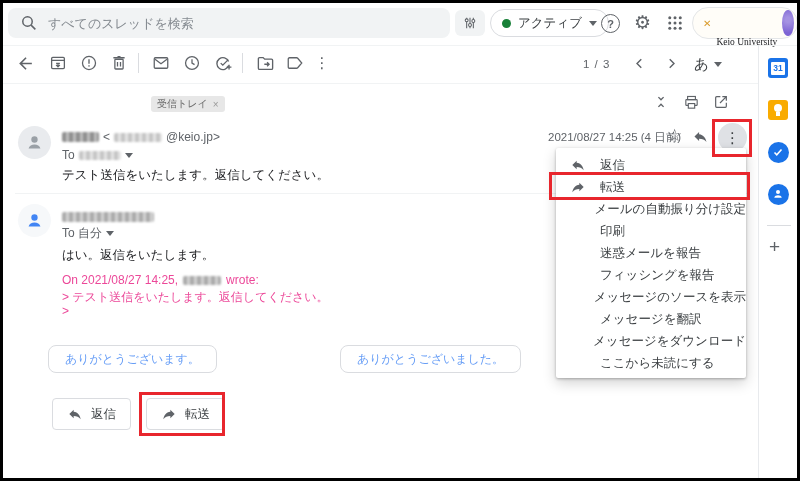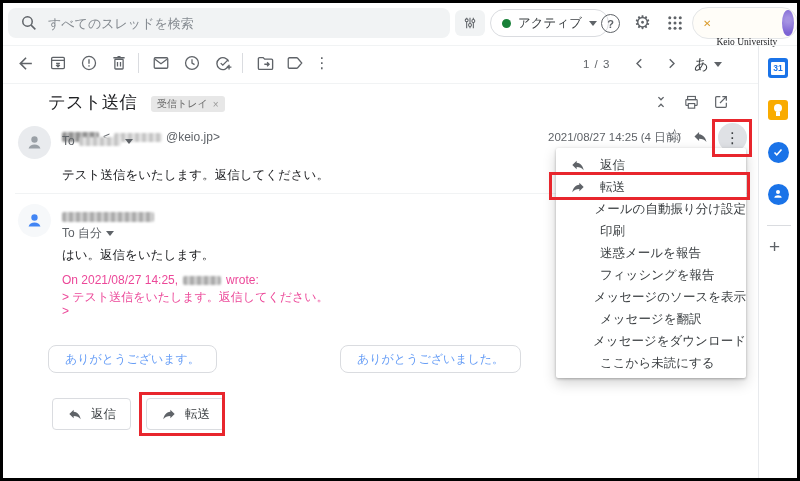--- a/index.html
+++ b/index.html
@@ -268,21 +268,20 @@
           <circle cx="12" cy="8.2" r="4"></circle>
           <path d="M4.5 19.5c.8-3.5 4-5 7.5-5s6.7 1.5 7.5 5z"></path>
         </svg>
     </span>
   </div>
   <div class="abs side-sep"></div>
   <div class="abs plus-btn">
     <span>+</span>
   </div>
 
-  <div class="abs subject">テスト送信</div>
   <div class="abs label-chip">
     <span>受信トレイ</span>
     <span class="x">×</span>
   </div>
   <div class="abs ic" style="left:650px;top:91px">
     <svg width="16" height="16" viewBox="0 0 24 24" fill="currentColor">
         <path d="M7.41 18.59 8.83 20 12 16.83 15.17 20l1.41-1.41L12 14l-4.59 4.59zm9.18-13.18L15.17 4 12 7.17 8.83 4 7.41 5.41 12 10l4.59-4.59z"></path>
       </svg>
   </div>
   <div class="abs ic" style="left:680px;top:91px">
@@ -304,21 +303,21 @@
         <circle cx="12" cy="8.2" r="4"></circle>
         <path d="M4.5 19.5c.8-3.5 4-5 7.5-5s6.7 1.5 7.5 5z"></path>
       </svg>
   </div>
   <div class="abs meta" style="left:59px;top:127px">
     <span class="rd rd-dark" style="width:37px;height:10px"></span>
     <span>&lt;</span>
     <span class="rd rd-light" style="width:48px;height:9px"></span>
     <span>@keio.jp&gt;</span>
   </div>
-  <div class="abs meta" style="left:59px;top:131px">
+  <div class="abs meta" style="left:59px;top:145px">
     <span>To</span>
     <span class="rd rd-light" style="width:42px;height:9px"></span>
     <span class="caret" style="border-top-color:#5f6368"></span>
   </div>
   <div class="abs body-txt" style="left:59px;top:164px">テスト送信をいたします。返信してください。</div>
 
   <div class="abs date">2021/08/27 14:25 (4 日前)</div>
   <div class="abs star">
     <span>☆</span>
   </div>

